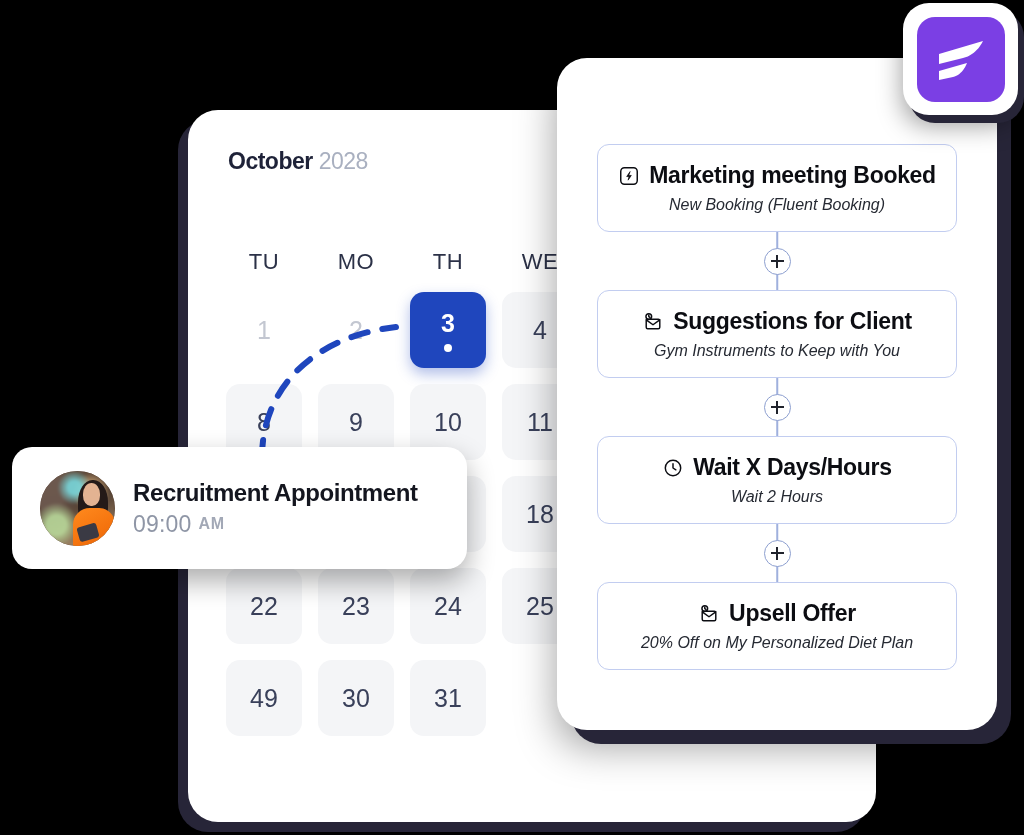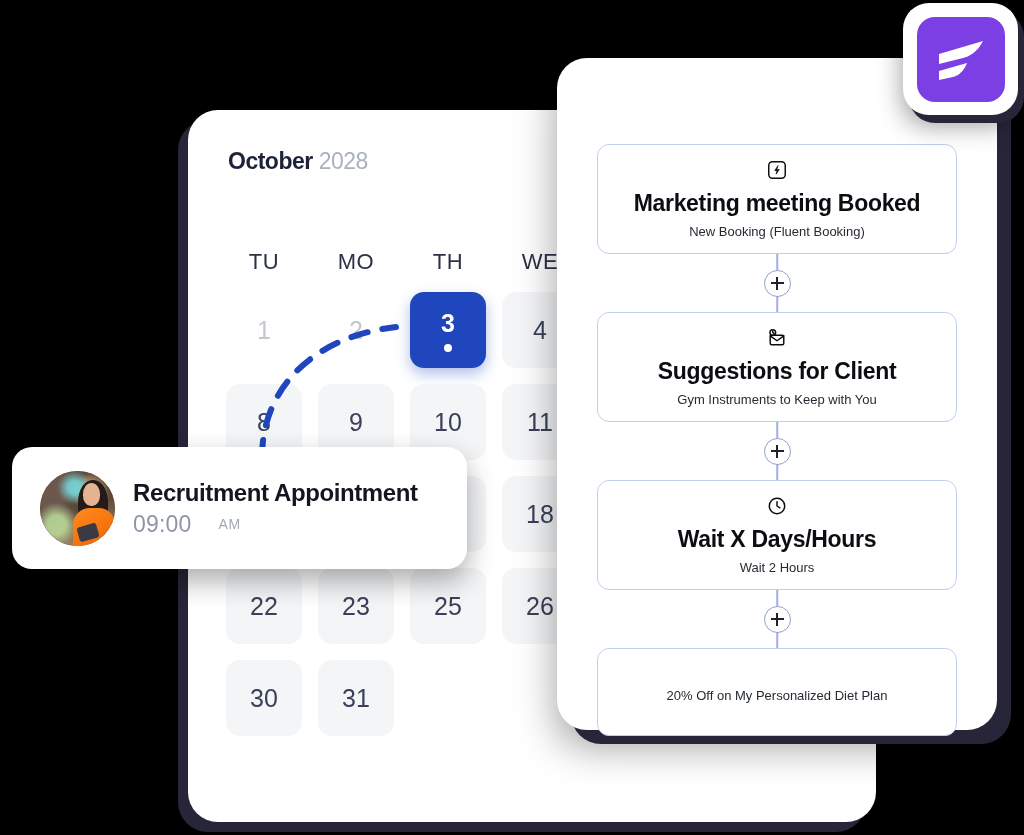--- a/index.html
+++ b/index.html
@@ -192,25 +192,24 @@
     align-items: center;
     gap: 7px;
   }
   .appt-time {
     font-size: 23px;
     font-weight: 400;
     color: #8f96a6;
     letter-spacing: 0.2px;
   }
   .appt-ampm {
-    font-size: 14px;
-    font-weight: 400;
+    font-size: 16px;
+    font-weight: 700;
     color: #a2a8b6;
     letter-spacing: 0.6px;
-    margin-left: 20px;
   }
 
   
   .workflow-panel {
     position: absolute;
     left: 557px;
     top: 58px;
     width: 440px;
     height: 672px;
     background: #ffffff;
@@ -230,34 +229,34 @@
     flex-direction: column;
     align-items: center;
     justify-content: center;
     padding: 14px 12px;
   }
   .wf-head {
     display: flex;
     align-items: center;
     gap: 9px;
     white-space: nowrap;
-    flex-direction: column;
   }
   .wf-title {
     font-size: 23px;
     font-weight: 700;
     color: #0c0d12;
     letter-spacing: -0.3px;
   }
   .wf-sub {
     margin-top: 7px;
-    font-size: 13px;
+    font-size: 16px;
     font-weight: 400;
     color: #262a33;
     white-space: nowrap;
+    font-style: italic;
   }
   .wf-icon { display: flex; align-items: center; justify-content: center; }
 
   .wf-connector {
     height: 58px;
     display: flex;
     align-items: center;
     justify-content: center;
     position: relative;
   }
@@ -441,20 +440,25 @@
           </div>
         </div>
         <div class="day-cell">
           <div class="day-box">
             <span class="day-num">22</span>
           </div>
         </div>
         <div class="day-cell">
           <div class="day-box">
             <span class="day-num">23</span>
+          </div>
+        </div>
+        <div class="day-cell">
+          <div class="day-box">
+            <span class="day-num">24</span>
           </div>
         </div>
         <div class="day-cell">
           <div class="day-box">
             <span class="day-num">25</span>
           </div>
         </div>
         <div class="day-cell">
           <div class="day-box">
             <span class="day-num">26</span>
@@ -574,20 +578,31 @@
           </span>
           <span class="wf-title">Wait X Days/Hours</span>
         </div>
         <div class="wf-sub">Wait 2 Hours</div>
       </div>
       <div class="wf-connector">
         <div class="line"></div>
         <div class="plus-btn"></div>
       </div>
       <div class="wf-node">
+        <div class="wf-head">
+          <span class="wf-icon">
+            <svg width="22" height="22" viewBox="0 0 24 24" fill="none" stroke="#0c0d12" stroke-width="1.6" stroke-linecap="round" stroke-linejoin="round">
+              <path d="M4.6 9.6 L12 15 l7.4 -5.4"></path>
+              <rect x="4.6" y="9" width="14.8" height="10.4" rx="1.6"></rect>
+              <circle cx="7.4" cy="6.1" r="3.1"></circle>
+              <path d="M7.4 4.4 V6.1 l1.3 0.9"></path>
+            </svg>
+          </span>
+          <span class="wf-title">Upsell Offer</span>
+        </div>
         <div class="wf-sub">20% Off on My Personalized Diet Plan</div>
       </div>
     </div>
 
   <div class="logo-badge">
     <div class="logo-inner">
       <svg width="56" height="52" viewBox="0 0 56 52" aria-hidden="true">
         <path d="M6 21 L50 8 C50 8, 44 22, 30 25 L6 31 Z" fill="#ffffff"></path>
         <path d="M6 38 L34 30 C34 30, 30 42, 20 44 L6 47 Z" fill="#ffffff"></path>
       </svg>

